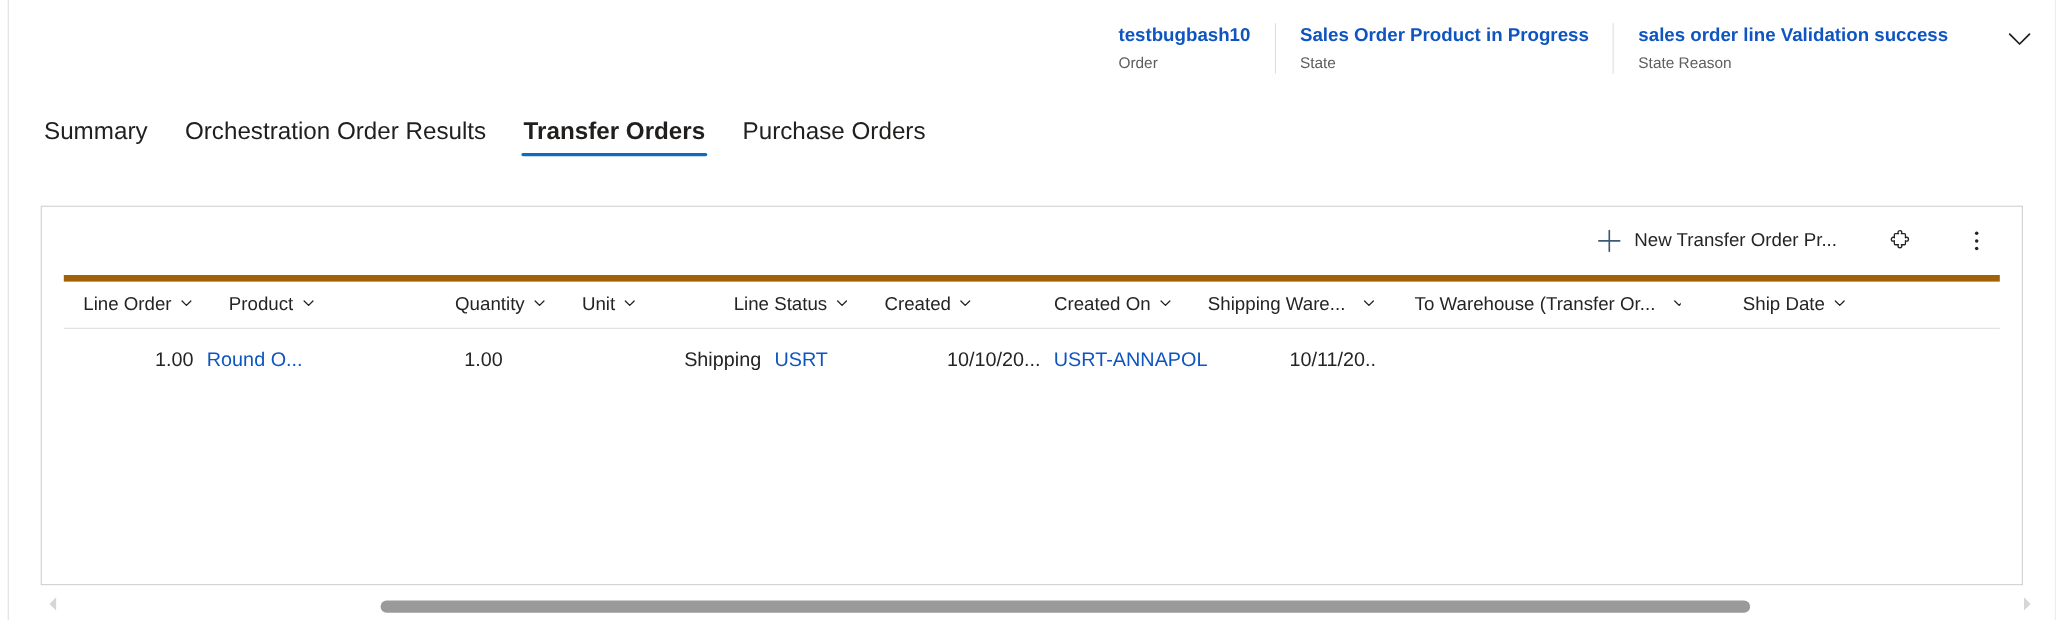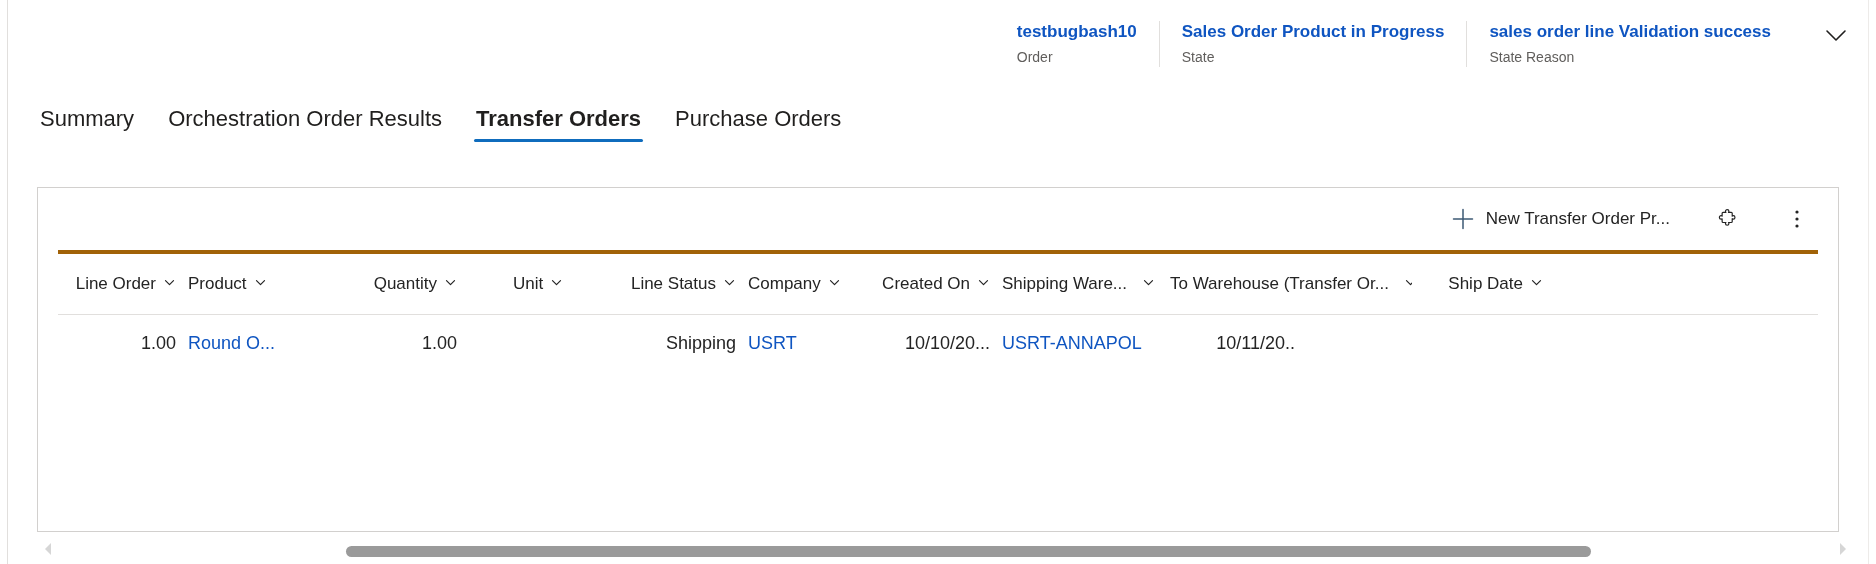--- a/index.html
+++ b/index.html
@@ -179,25 +179,26 @@
     cursor: pointer;
     margin-left: 22px;
   }
   .tb-icon-btn.more { margin-left: 30px; width: 34px; }
   .plus-icon svg, .tb-icon-btn svg { display: block; }
 
   
   .grid-header {
     display: flex;
     align-items: center;
-    height: 65px;
-    border-top: 4px solid #a16207;
+    height: 49px;
+    border-top: 6px solid #a16207;
     border-bottom: 1px solid #e1dfdd;
     margin: 0 20px;
     padding: 0;
+    gap: 20px;
   }
   .col {
     display: flex;
     align-items: center;
     font-size: 17px;
     color: #242424;
     font-weight: 400;
     white-space: nowrap;
     overflow: hidden;
     padding: 0 6px;
@@ -223,21 +224,21 @@
     overflow: hidden;
     padding: 0 6px;
   }
   .cell.num { justify-content: flex-end; }
   .cell.link { color: #0f55c1; cursor: pointer; }
 
   
   .c-lineorder { flex: 0 0 124px; }
   .c-product   { flex: 0 0 145px; }
   .c-quantity  { flex: 0 0 136px; }
-  .c-unit      { flex: 0 0 106px; margin-left: 44px; }
+  .c-unit      { flex: 0 0 106px; }
   .c-linestatus{ flex: 0 0 129px; }
   .c-company   { flex: 0 0 127px; }
   .c-createdon { flex: 0 0 127px; }
   .c-shipware  { flex: 0 0 168px; }
   .c-towarehouse{ flex: 0 0 248px; }
   .c-shipdate  { flex: 0 0 137px; }
 
   
   .hscroll {
     position: absolute;
@@ -379,21 +380,21 @@
               <path d="M2.5 4.6 L6.5 8.6 L10.5 4.6" stroke="#242424" stroke-width="1.2" fill="none" stroke-linecap="round" stroke-linejoin="round"></path>
             </svg></span>
       </div>
       <div class="col num c-linestatus">
         <span>Line Status</span>
         <span class="caret"><svg width="13" height="13" viewBox="0 0 13 13" fill="none">
               <path d="M2.5 4.6 L6.5 8.6 L10.5 4.6" stroke="#242424" stroke-width="1.2" fill="none" stroke-linecap="round" stroke-linejoin="round"></path>
             </svg></span>
       </div>
       <div class="col c-company">
-        <span>Company</span>
+        <span>Created</span>
         <span class="caret"><svg width="13" height="13" viewBox="0 0 13 13" fill="none">
               <path d="M2.5 4.6 L6.5 8.6 L10.5 4.6" stroke="#242424" stroke-width="1.2" fill="none" stroke-linecap="round" stroke-linejoin="round"></path>
             </svg></span>
       </div>
       <div class="col num c-createdon">
         <span>Created On</span>
         <span class="caret"><svg width="13" height="13" viewBox="0 0 13 13" fill="none">
               <path d="M2.5 4.6 L6.5 8.6 L10.5 4.6" stroke="#242424" stroke-width="1.2" fill="none" stroke-linecap="round" stroke-linejoin="round"></path>
             </svg></span>
       </div>

